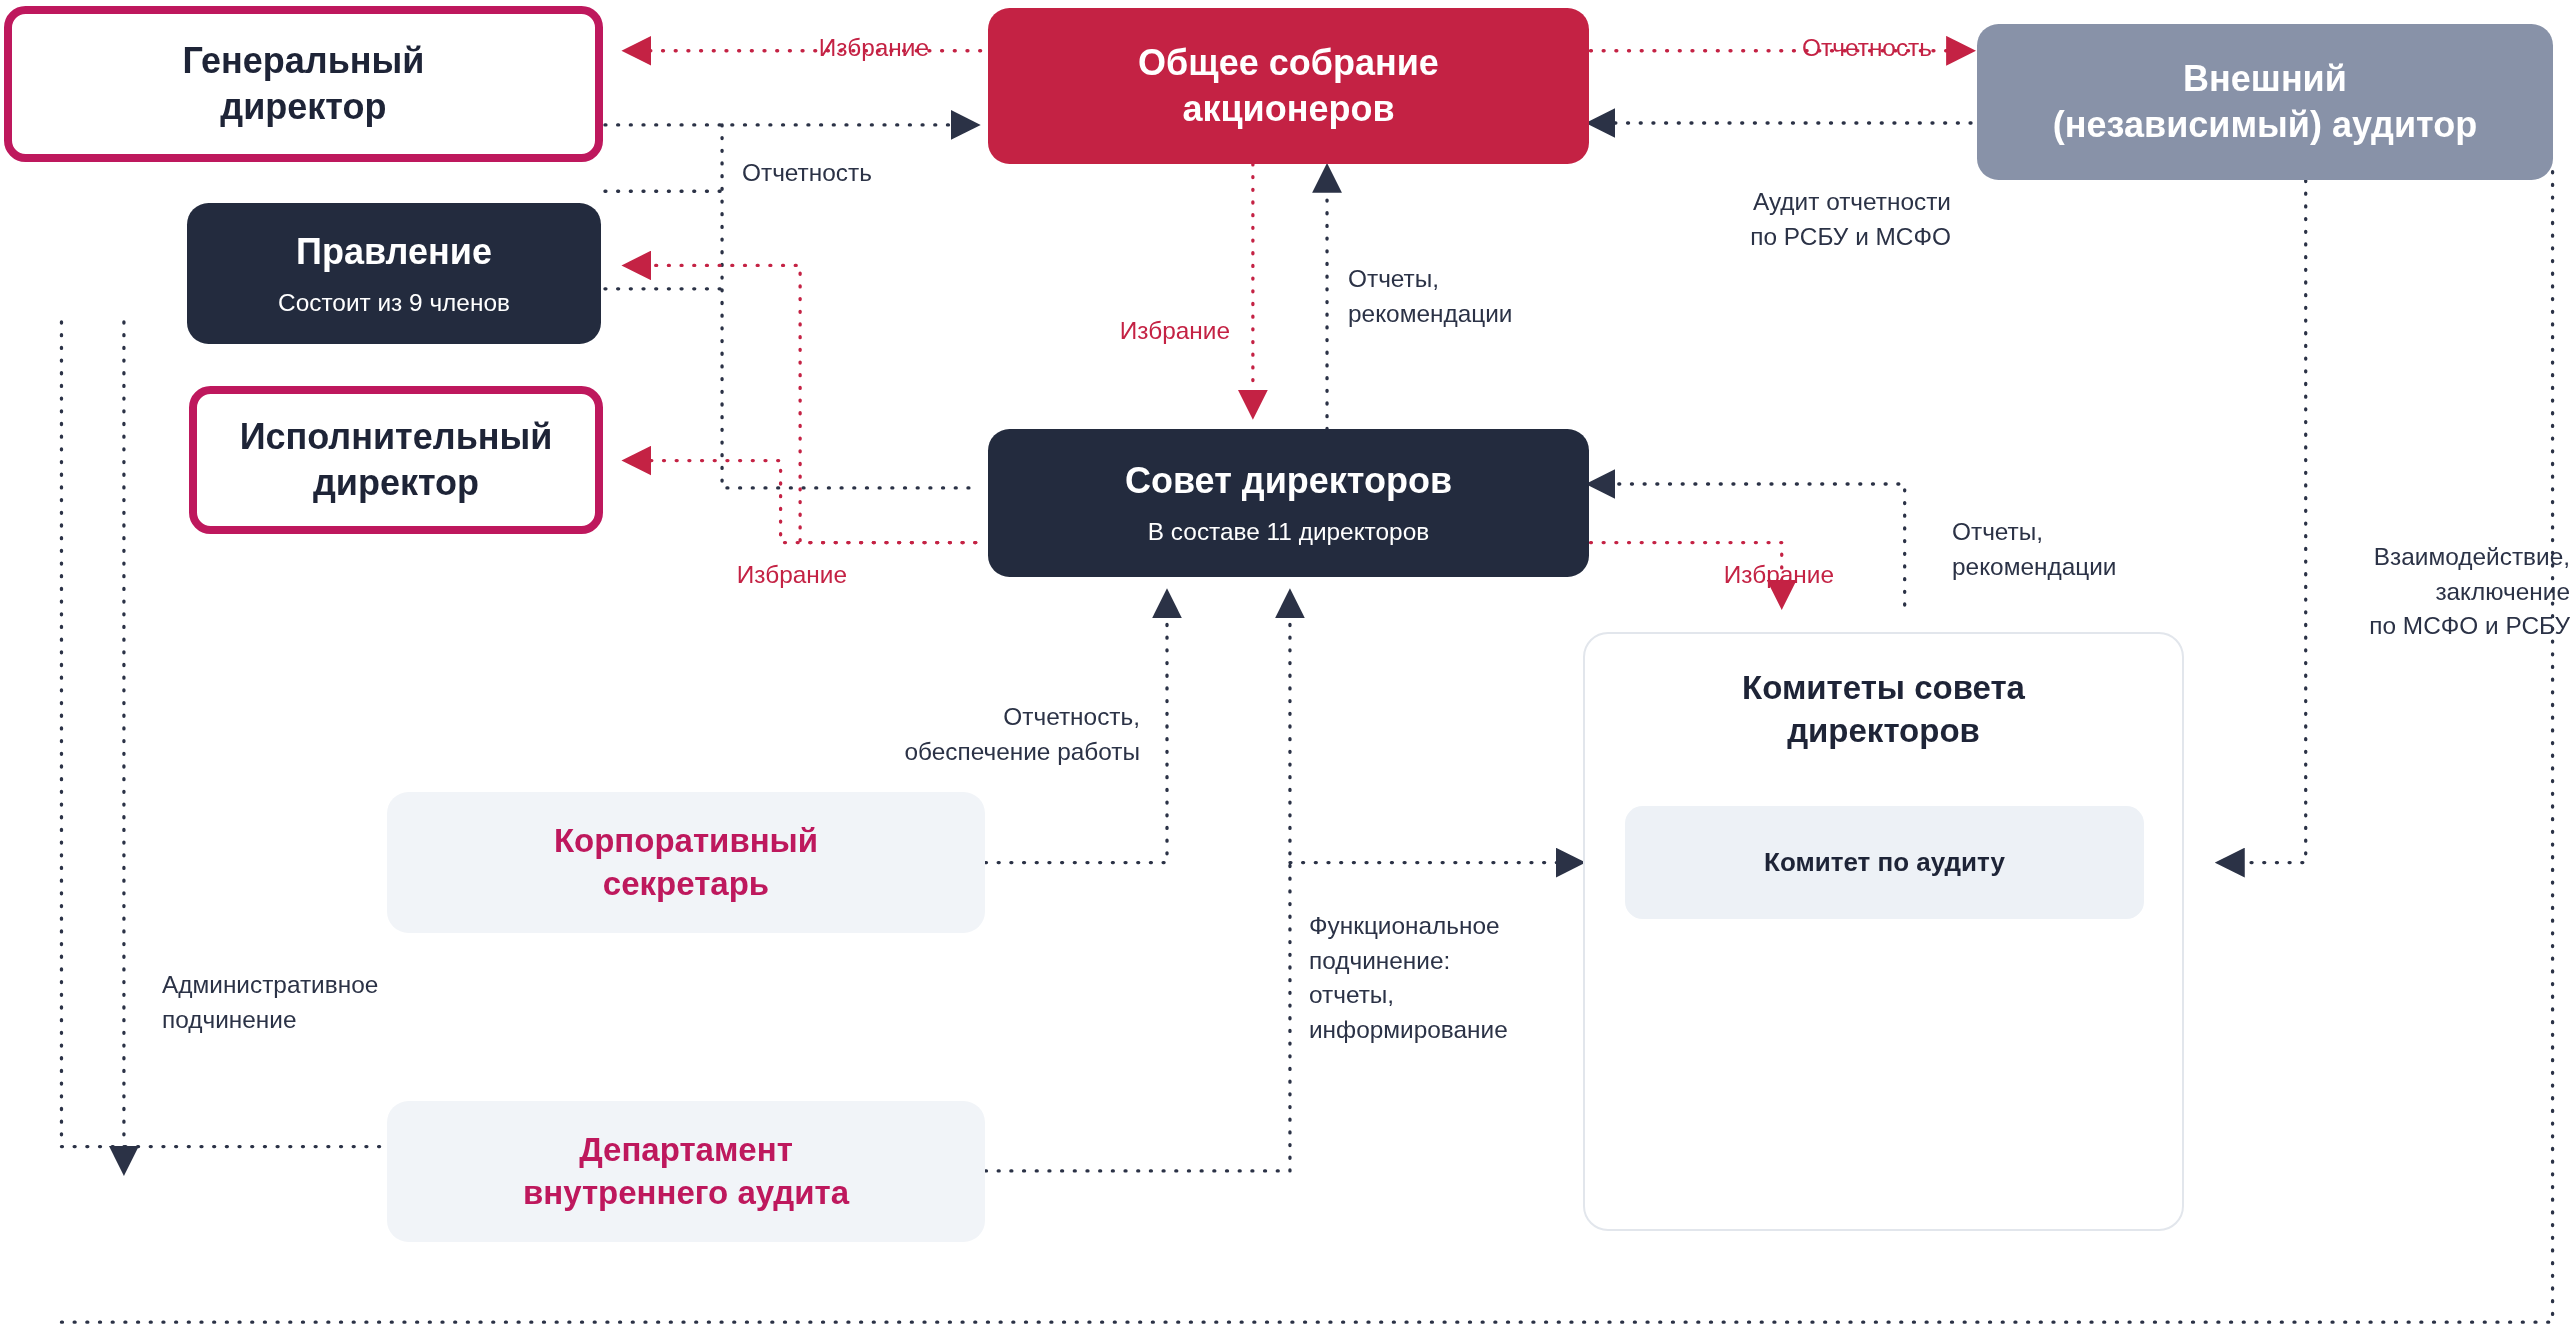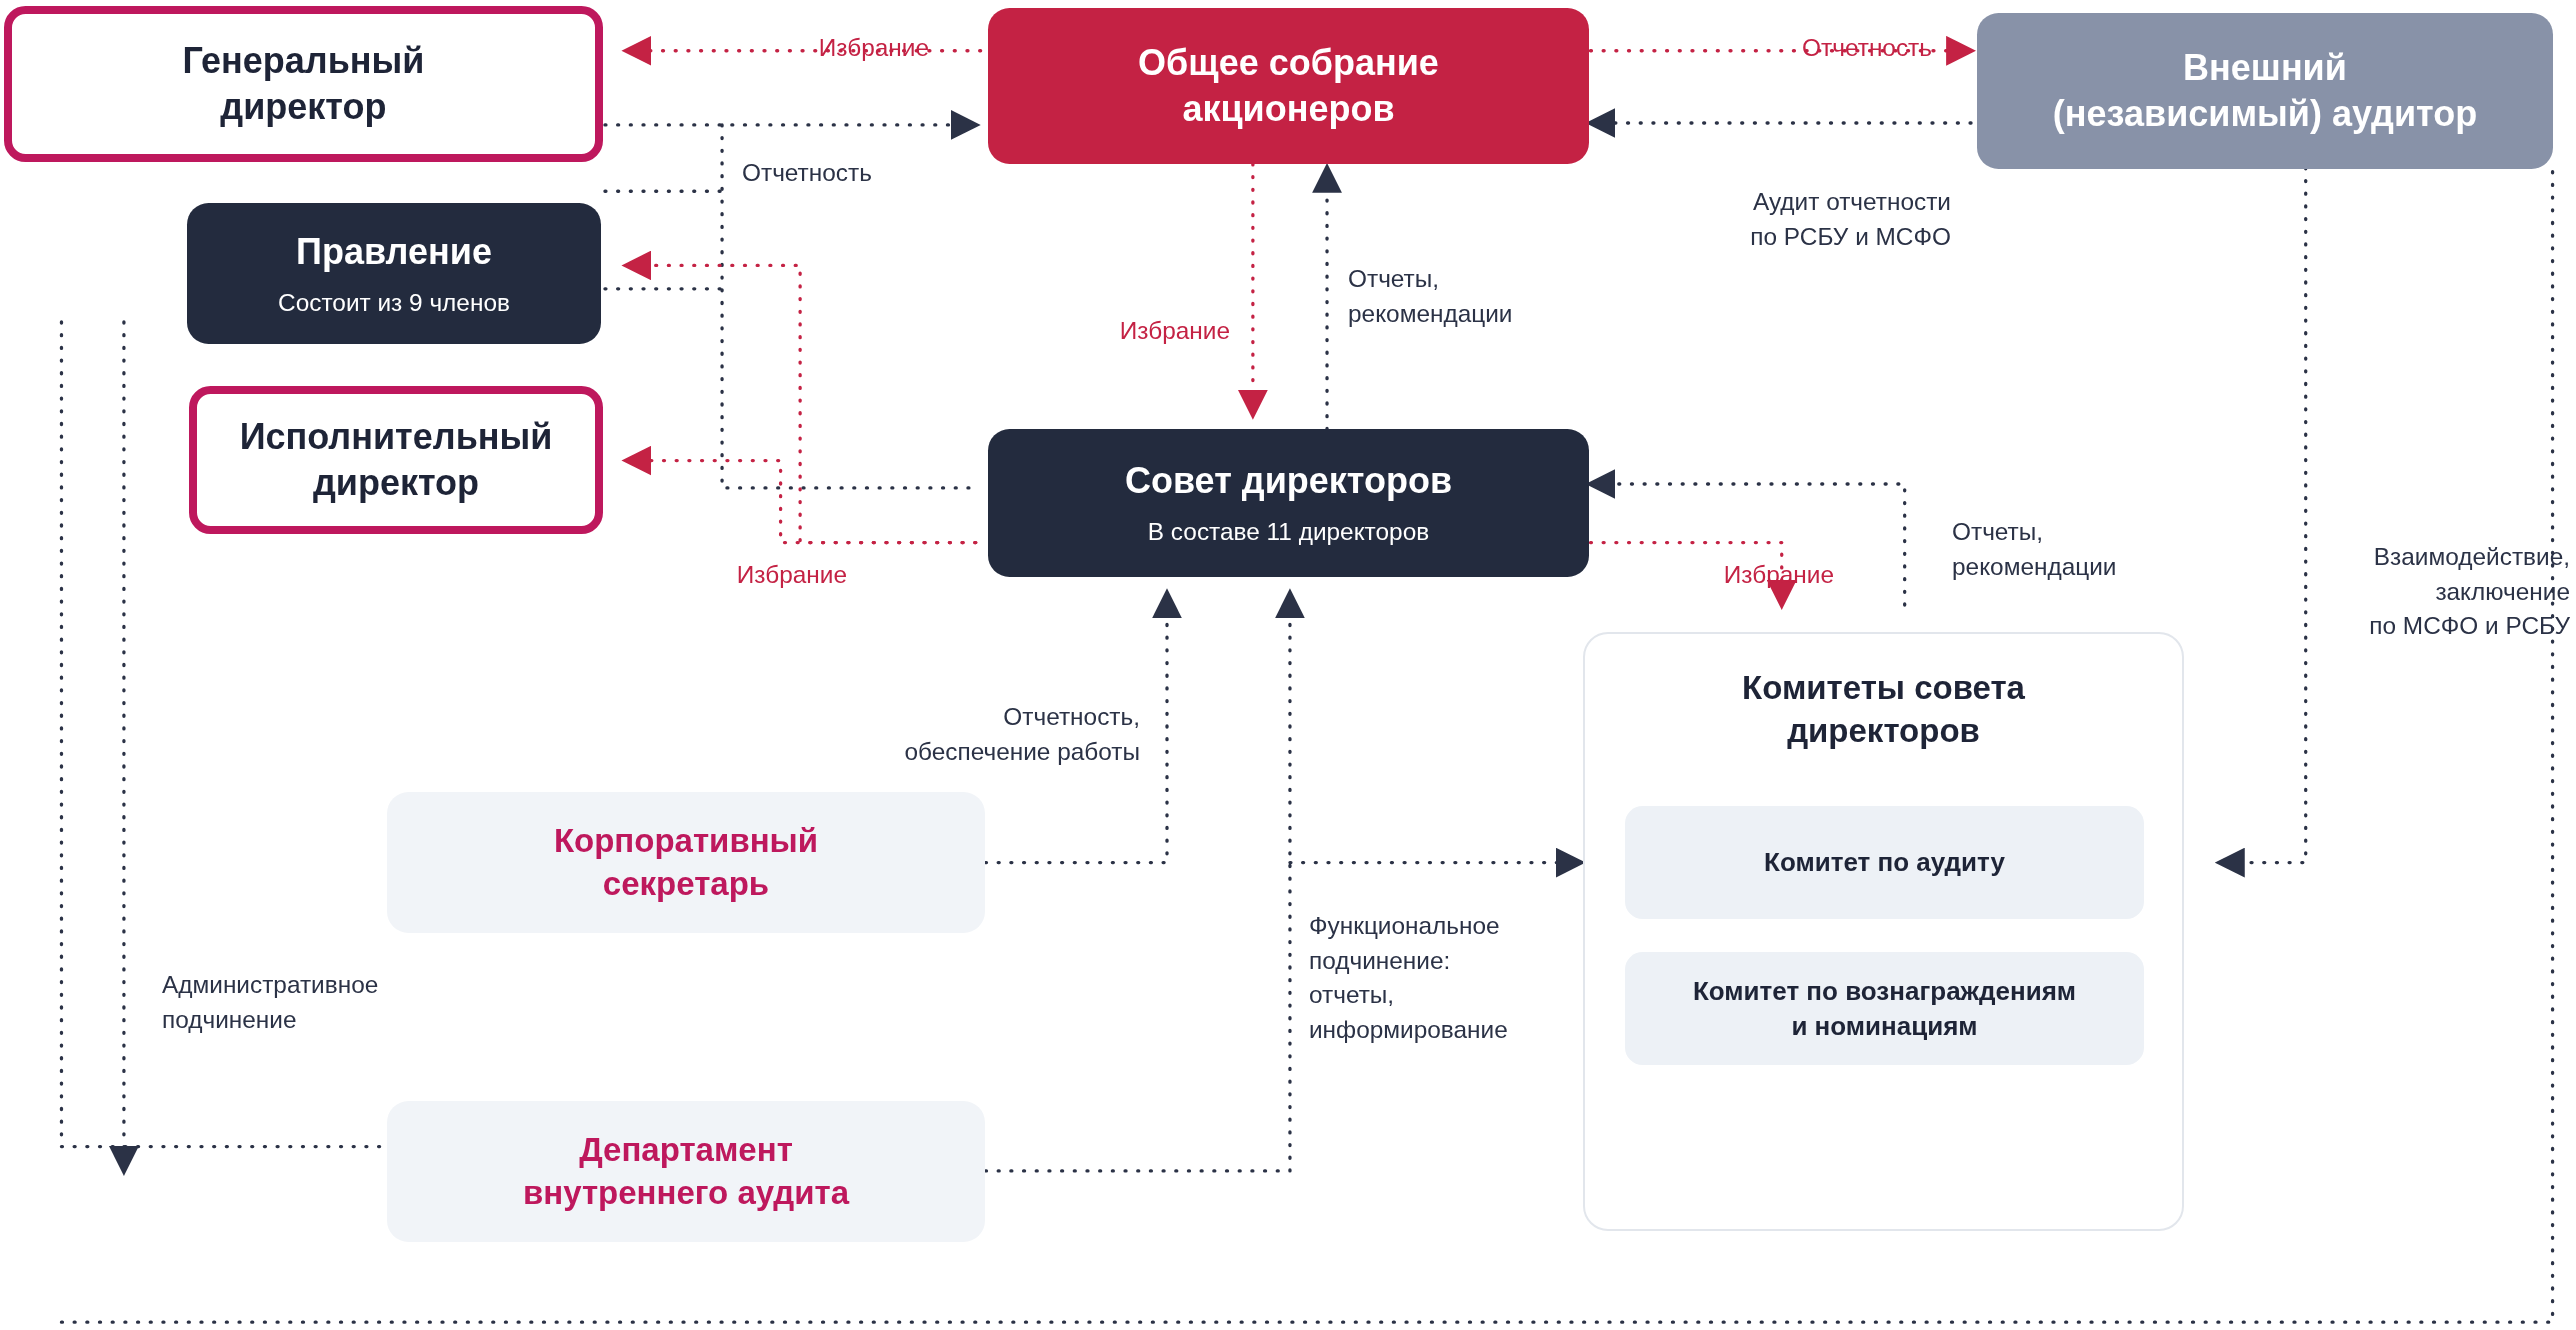--- a/index.html
+++ b/index.html
@@ -147,21 +147,21 @@
   </div>
 
   <div class="node n-outline" style="left:189px; top:386px; width:414px; height:148px;">
     <div class="title">Исполнительный<br>директор</div>
   </div>
 
   <div class="node n-red" style="left:988px; top:7.8px; width:601px; height:156px;">
     <div class="title">Общее собрание<br>акционеров</div>
   </div>
 
-  <div class="node n-gray" style="left:1977px; top:13px; width:576px; height:156px;">
+  <div class="node n-gray" style="left:1977px; top:24px; width:576px; height:156px;">
     <div class="title">Внешний<br>(независимый) аудитор</div>
   </div>
 
   <div class="node n-dark" style="left:988px; top:429px; width:601px; height:148px;">
     <div class="title">Совет директоров</div>
     <div class="sub">В составе 11 директоров</div>
   </div>
 
   <div class="node n-soft" style="left:387px; top:792px; width:598px; height:141px;">
     <div class="title">Корпоративный<br>секретарь</div>
@@ -172,23 +172,20 @@
   </div>
 
   <div class="panel" style="left:1583px; top:632px; width:601px; height:599px;"></div>
 
   <div class="panel-head" style="left:1583px; top:667px; width:601px;">Комитеты совета<br>директоров</div>
 
   <div class="chip" style="left:1625px; top:806px; width:519px; height:113px;">
     <span>Комитет по аудиту</span>
   </div>
 
-  <div class="chip" style="left:1625px; top:952px; width:519px; height:113px;">
-    <span>Комитет по вознаграждениям<br>и номинациям</span>
-  </div>
 
 
   <div class="lbl red c" style="left:695px; top:0px; width:234px;">Избрание</div>
 
   <div class="lbl red c" style="left:1649px; top:0px; width:283px;">Отчетность</div>
 
   <div class="lbl l" style="left:742px; top:156px; width:293px;">Отчетность</div>
 
   <div class="lbl c" style="left:1639px; top:154px; width:312px;">Аудит отчетности<br>по РСБУ и МСФО</div>
 

